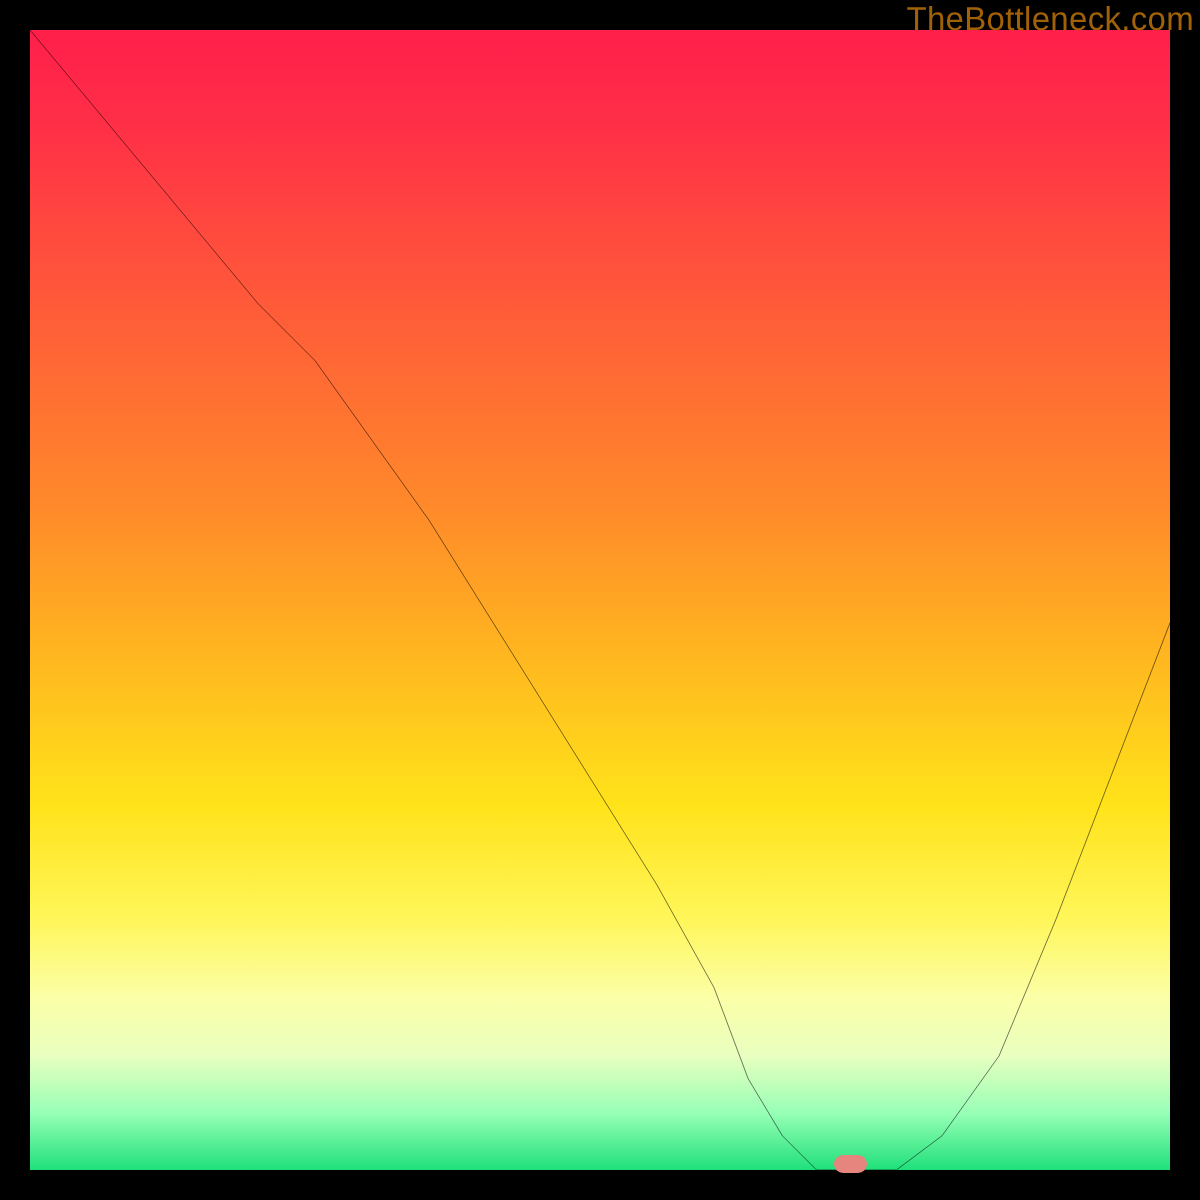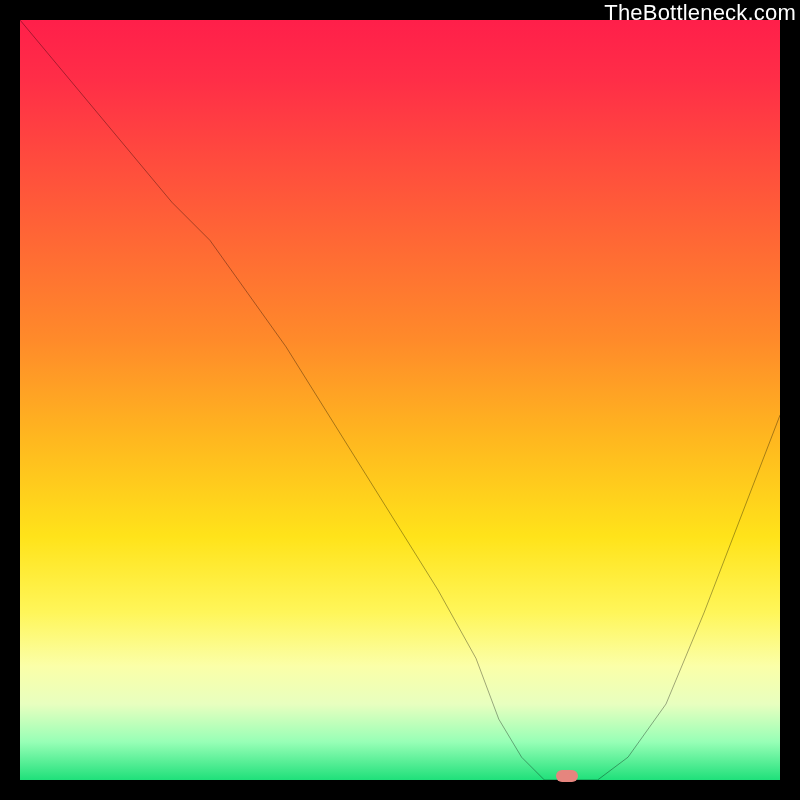--- a/index.html
+++ b/index.html
@@ -51,21 +51,21 @@
     width: 22px;
     height: 12px;
     background: #e6857e;
     border-radius: 6px;
     transform: translate(-50%, -50%);
   }
   .watermark {
     position: absolute;
     top: 0;
     right: 4px;
-    color: #ffffff;
+    color: #a16207;
     font-size: 22px;
     letter-spacing: 0.2px;
     user-select: none;
   }
 </style>
 </head>
 <body>
 
 <div class="frame">
 

